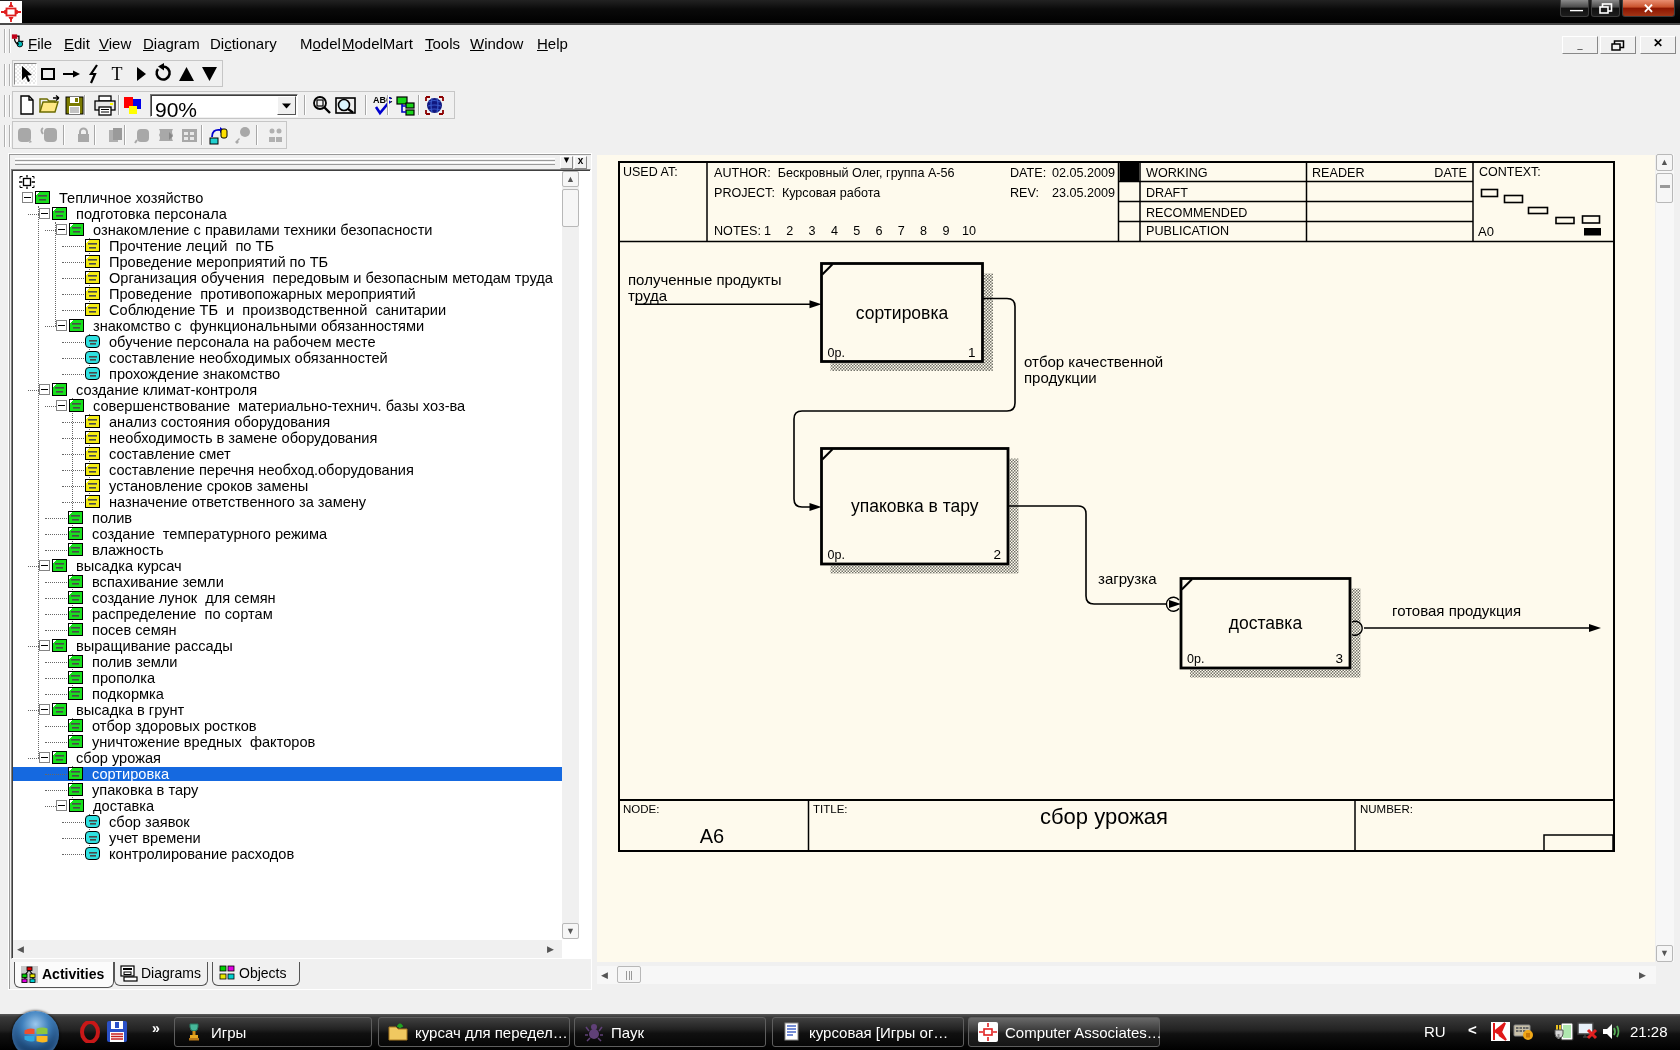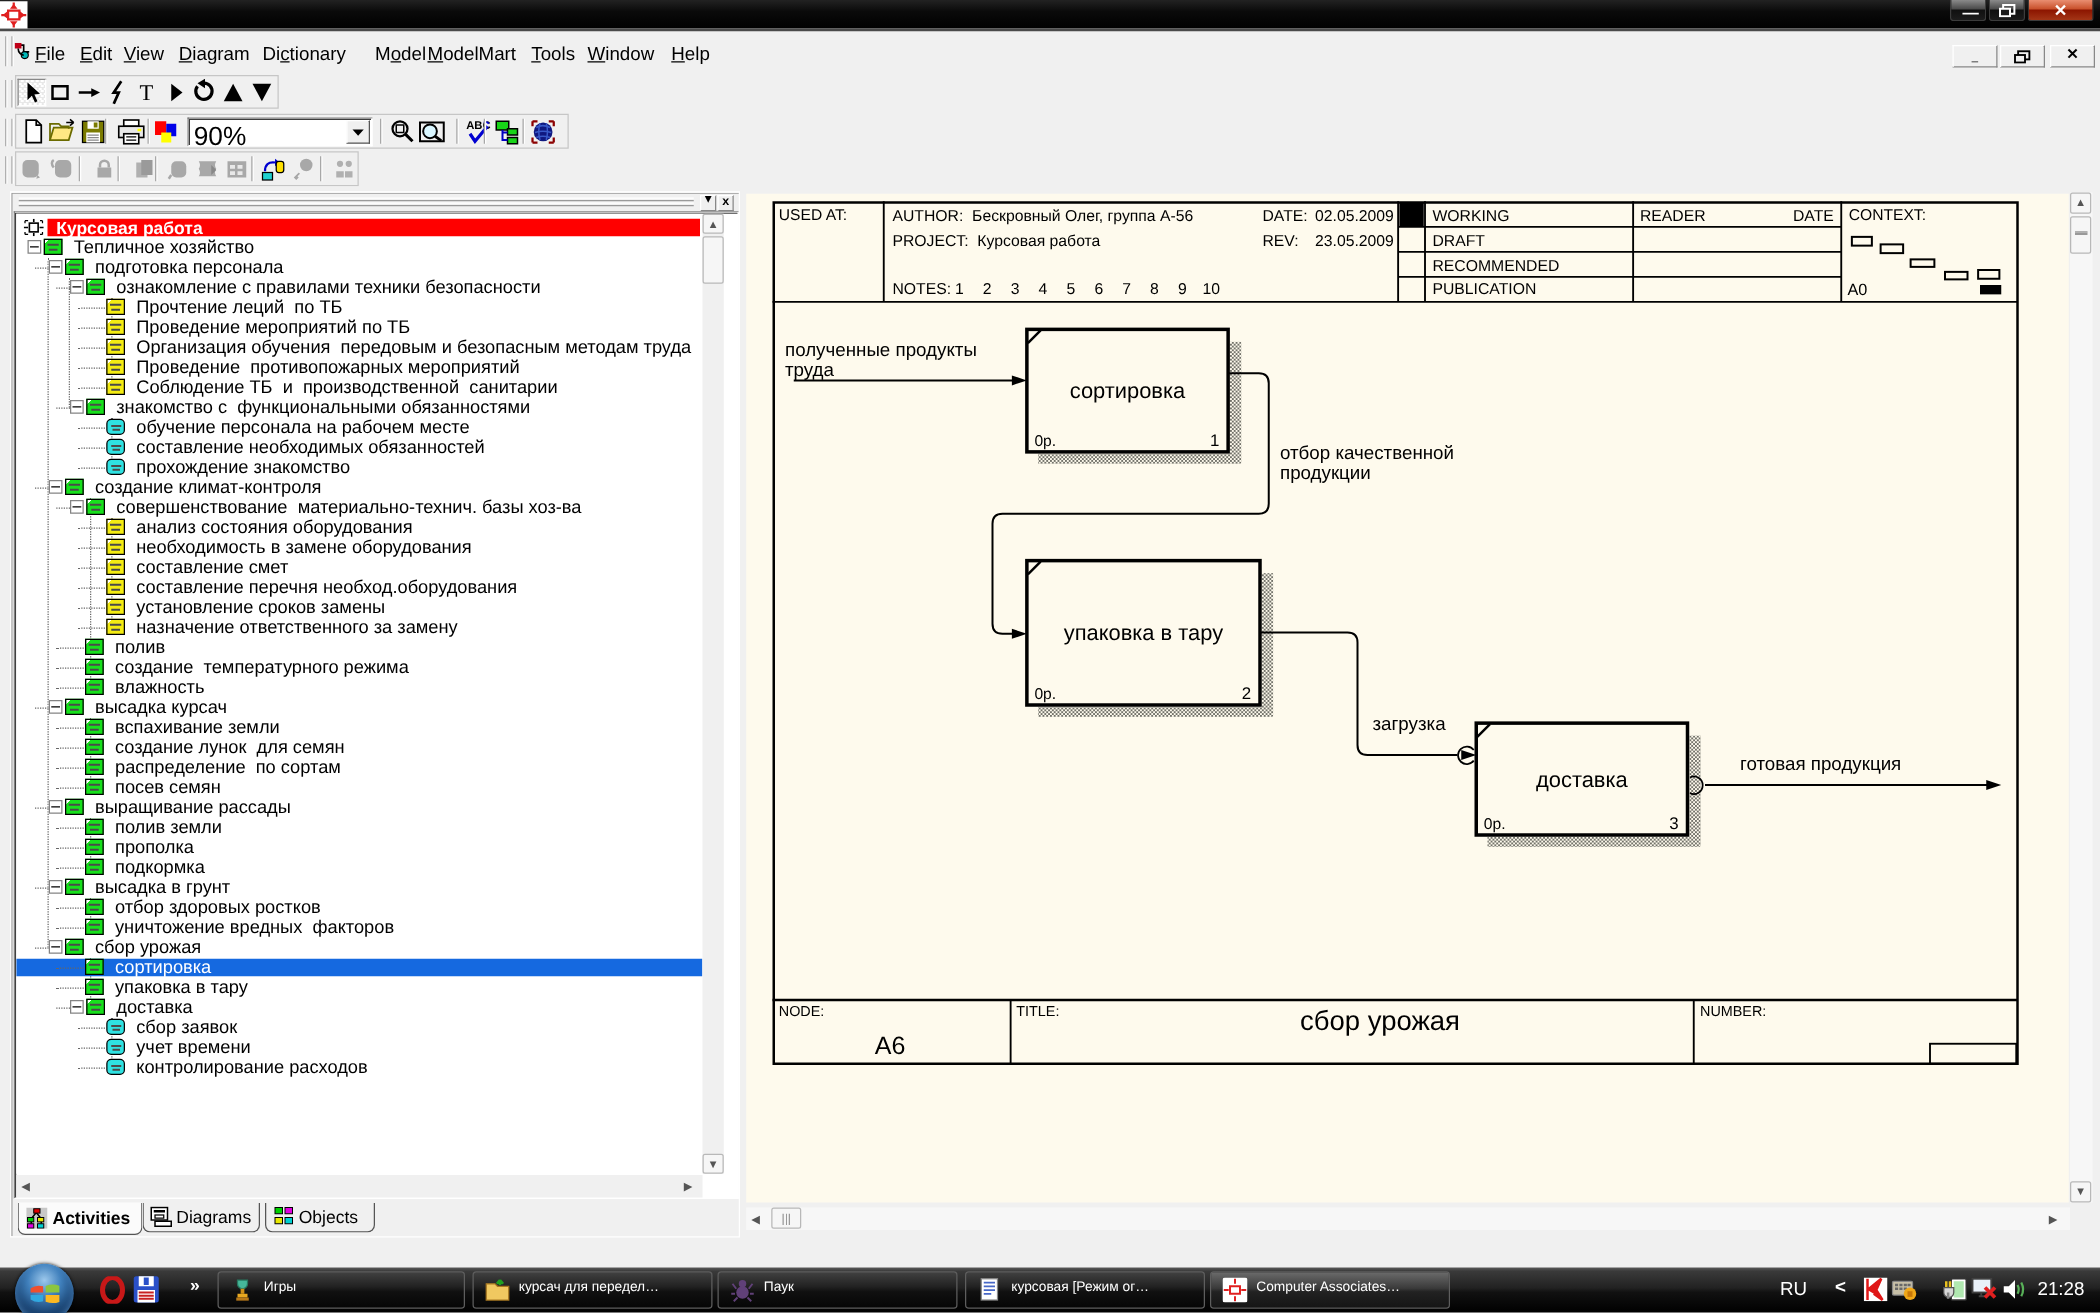--- a/index.html
+++ b/index.html
@@ -55,21 +55,21 @@
 #sheet { position:absolute; left:597px; top:6px; width:1058px; height:807px; background:#fefaed; }
 #diag { position:absolute; left:0; top:0; }
 
 #vsb { position:absolute; left:1656px; top:5px; width:18px; height:808px; background:#f7f7f7; }
 #hsb { position:absolute; left:597px; top:817px; width:1059px; height:18px; background:#f7f7f7; }
 
 #statusbar { position:absolute; left:0; top:993px; width:1680px; height:21px; background:#f0f0f0; border-top:1px solid #d5d5d5; }
 #statusbar .fld { position:absolute; top:1px; height:18px; border:1px solid #cfcfcf; border-top-color:#a8a8a8; border-left-color:#a8a8a8; }
 
 #taskbar { position:absolute; left:0; top:1014px; width:1680px; height:36px; background:linear-gradient(#5a5a5a 0%,#3a3a3a 8%,#222 45%,#111 55%,#000 100%); }
-.tkbtn { position:absolute; top:3px; height:30px; border:1px solid #5e5e5e; border-radius:3px; background:linear-gradient(#404040 0%,#222 40%,#101010 55%,#060606 100%); color:#fff; font-size:11px; }
+.tkbtn { position:absolute; top:3px; height:30px; border:1px solid #5e5e5e; border-radius:3px; background:linear-gradient(#404040 0%,#222 40%,#101010 55%,#060606 100%); color:#fff; font-size:15px; }
 .tkbtn .lbl { position:absolute; left:36px; top:6px; white-space:nowrap; overflow:hidden; }
 .tray { position:absolute; color:#fff; font-size:15px; }
 </style></head>
 <body>
 <div id="root">
 
 <div id="titlebar">
  <div id="appicon"><svg width="22" height="22" viewBox="0 0 22 22">
           <g stroke="#e02020" fill="none" stroke-width="1.8">
             <rect x="6.5" y="7.5" width="9" height="7"></rect>
@@ -311,21 +311,20 @@
 <div class="dot-v" style="left:59px;top:547px;height:24px"></div>
 <div class="dot-v" style="left:59px;top:595px;height:40px"></div>
 <div class="dot-v" style="left:76px;top:643px;height:40px"></div>
 <div class="mdlicon" style="left:6px;top:4px"><svg width="16" height="14" viewBox="0 0 16 14">
                 <g stroke="#000" fill="none" stroke-width="1.3">
                   <rect x="4.5" y="3.5" width="7" height="7"></rect>
                   <path d="M8 0v2.6M8 11.4V14M0 7h3.4M12.6 7H16"></path>
                   <path d="M1 1.5h2.5M1 1.5v2M13 1.5h2M15 1.5v2M1 12.5h2.5M1 10.5v2M13 12.5h2M15 10.5v2" stroke-width="1"></path>
                 </g>
               </svg></div>
-<div class="hdr" style="left:25px;top:4px;width:522px;height:14px">Курсовая работа</div>
 <div class="expbox" style="left:9px;top:21px"></div>
 <div class="expminus" style="left:11px;top:26px"></div>
 <div class="icon ic-g" style="left:22px;top:20px"></div>
 <div class="ttext" style="left:46px;top:20px">Тепличное хозяйство</div>
 <div class="dot-h" style="left:15px;top:43px;width:11px"></div>
 <div class="expbox" style="left:26px;top:37px"></div>
 <div class="expminus" style="left:28px;top:42px"></div>
 <div class="icon ic-g" style="left:39px;top:36px"></div>
 <div class="ttext" style="left:63px;top:36px">подготовка персонала</div>
 <div class="dot-h" style="left:32px;top:59px;width:11px"></div>
@@ -679,21 +678,21 @@
           <circle cx="10" cy="5" r="3" fill="#604078"></circle>
           <path d="M5 9 L2 5 M15 9 L18 5 M4 13 H1 M16 13 H19 M6 16 L3 19 M14 16 L17 19" stroke="#604078" stroke-width="1.5"></path>
         </svg>
    <span class="lbl">Паук</span>
       </div>
  <div class="tkbtn" style="left:772px;width:192px">
    <svg style="position:absolute;left:9px;top:4px" width="20" height="20" viewBox="0 0 20 20">
           <rect x="3" y="1" width="13" height="17" fill="#fff" stroke="#888" stroke-width="1"></rect>
           <path d="M5 4 H14 M5 7 H14 M5 10 H14 M5 13 H11" stroke="#4868c8" stroke-width="1.4"></path>
         </svg>
-   <span class="lbl">курсовая [Режим ог…</span>
+   <span class="lbl">курсовая [Игры ог…</span>
       </div>
  <div class="tkbtn" style="left:968px;width:192px;background:linear-gradient(#6a6a6a 0%,#3a3a3a 45%,#222 55%,#151515 100%)">
    <svg style="position:absolute;left:9px;top:4px" width="20" height="20" viewBox="0 0 20 20">
           <rect x="0" y="0" width="20" height="20" fill="#fff" rx="2"></rect>
           <g stroke="#e02020" fill="none" stroke-width="1.6">
             <rect x="6" y="7" width="8" height="6"></rect>
             <path d="M10 1v4M10 15v4M1 10h4M15 10h4"></path>
           </g>
         </svg>
    <span class="lbl">Computer Associates…</span>

